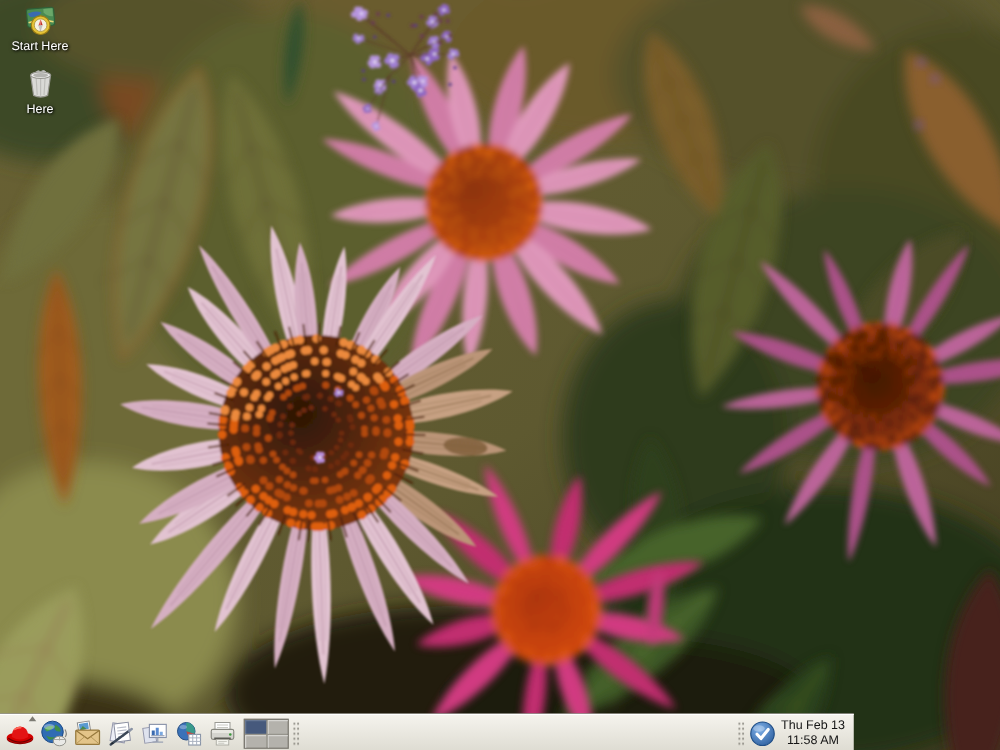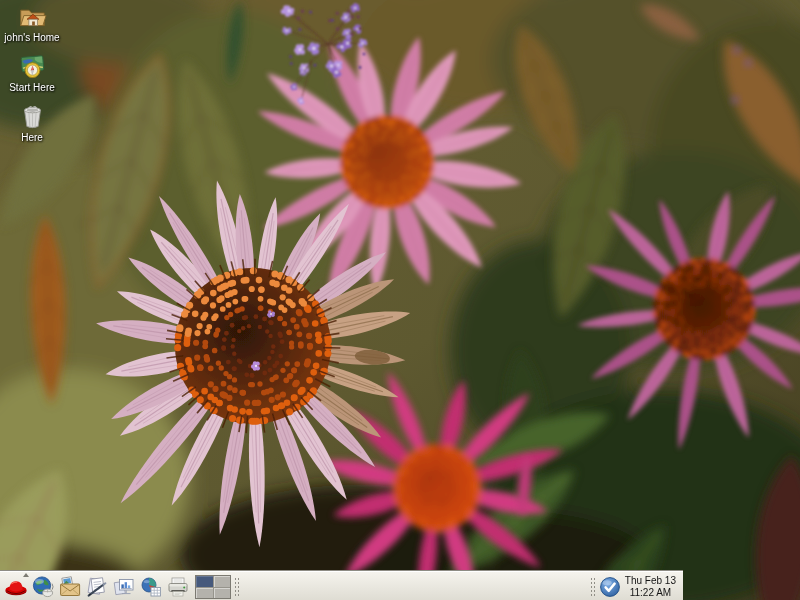--- a/index.html
+++ b/index.html
@@ -1435,30 +1435,20 @@
       <circle cx="268.8169701492667" cy="314.7081000429369" r="1.785" fill="#a57fd0"></circle>
       <circle cx="269.84703007585506" cy="312.0156398124289" r="1.785" fill="#a57fd0"></circle>
       <circle cx="273.21672494587074" cy="313.40573110938374" r="1.785" fill="#a57fd0"></circle>
       <circle cx="271" cy="314" r="0.935" fill="#efe6f8"></circle>
     </g>
   </svg>
 
 <div class="desktop-icons">
   <div class="desktop-icon">
     <svg viewBox="0 0 32 32">
-      <path d="M3 9 L3 26 L29 26 L29 12 L15 12 L12 9 Z" fill="#c79c58" stroke="#7e6028" stroke-width="1"></path>
-      <path d="M3 26 L6.5 15 L31 15 L27.5 26 Z" fill="#e2ba74" stroke="#7e6028" stroke-width="1"></path>
-      <path d="M10 19 L16.5 13.5 L23 19 Z" fill="#c05018" stroke="#7a3008" stroke-width="0.8"></path>
-      <rect x="12" y="19" width="9.5" height="7" fill="#f0e7d4" stroke="#8a7a5a" stroke-width="0.8"></rect>
-      <rect x="15.6" y="21.5" width="3" height="4.5" fill="#8a5a28"></rect>
-    </svg>
-    <span class="label">john's Home</span>
-  </div>
-  <div class="desktop-icon">
-    <svg viewBox="0 0 32 32">
       <g transform="rotate(-5 16 13)">
         <rect x="4" y="5" width="24" height="16" rx="2" fill="#4a8a52" stroke="#2e6038" stroke-width="1"></rect>
         <path d="M5 9 Q12 6 17 9 Q14 13 7 12 Z" fill="#3a6ab0"></path>
         <path d="M19 6 L27 6 L27 13 Q22 13 19 9 Z" fill="#6aa86a"></path>
         <path d="M5 17 Q14 14 27 18" stroke="#e8d878" stroke-width="1.4" fill="none"></path>
       </g>
       <circle cx="16" cy="20" r="8.2" fill="#e6c337" stroke="#9d7d15" stroke-width="1"></circle>
       <circle cx="16" cy="20" r="5.6" fill="#f5f1e1" stroke="#b09a40" stroke-width="0.8"></circle>
       <path d="M16 14.8 L17.8 20 L16 20 Z" fill="#c23028"></path>
       <path d="M16 25.2 L14.2 20 L16 20 Z" fill="#d8d8d8" stroke="#999" stroke-width="0.4"></path>
@@ -1593,15 +1583,15 @@
         </radialGradient>
       </defs>
       <circle cx="11" cy="11" r="9.4" fill="url(#gradCheck)" stroke="#1e4d86" stroke-width="0.9"></circle>
       <ellipse cx="8.2" cy="6.8" rx="4.6" ry="2.6" fill="#ffffff" opacity="0.3"></ellipse>
       <path d="M6.6 11.4 L9.8 14.8 L15.6 7.6" stroke="#ffffff" stroke-width="2.5" fill="none" stroke-linecap="round" stroke-linejoin="round"></path>
     </svg>
   </button>
 
   <div class="clock">
     <div>Thu Feb 13</div>
-    <div>11:22 AM</div>
+    <div>11:58 AM</div>
   </div>
 </div>
 
 </body></html>

